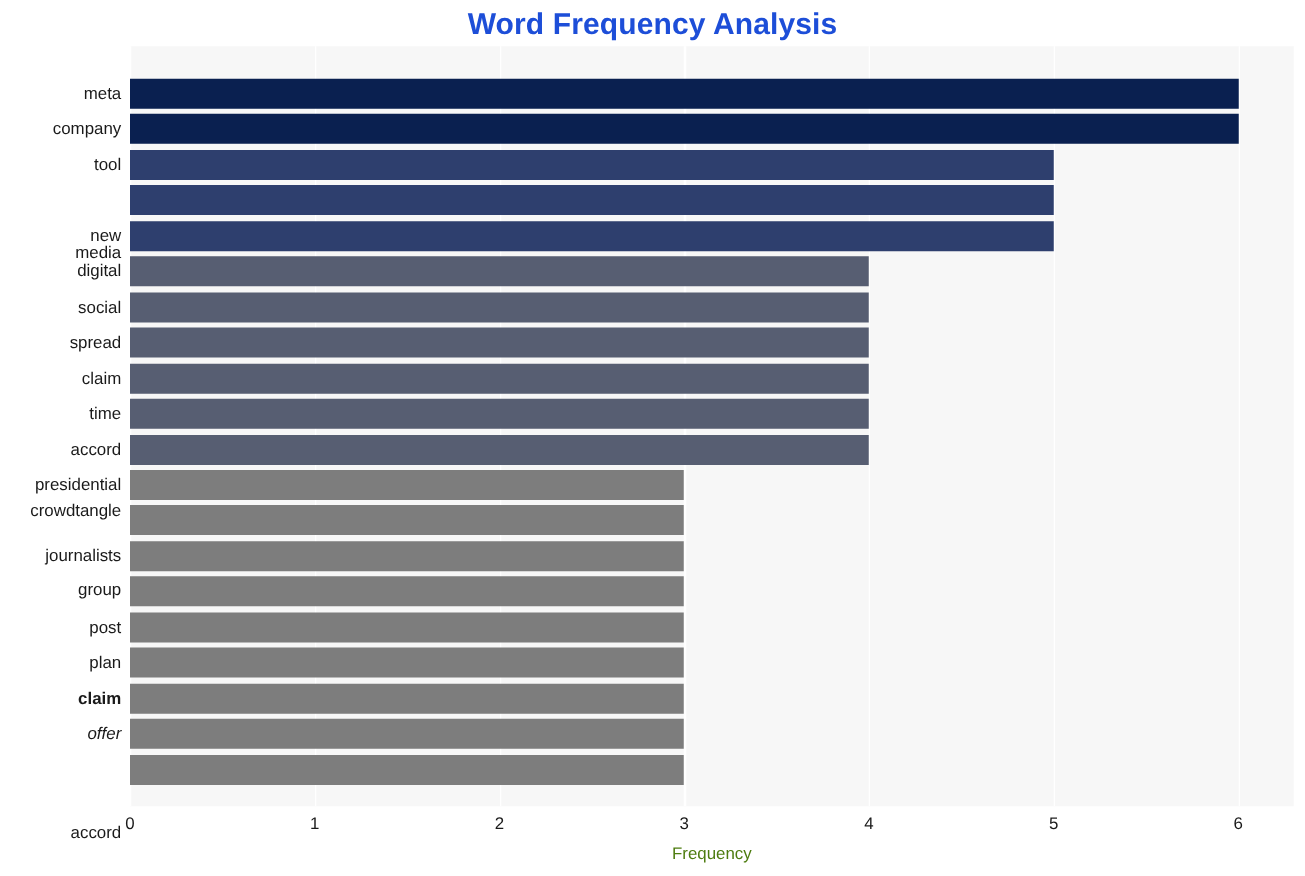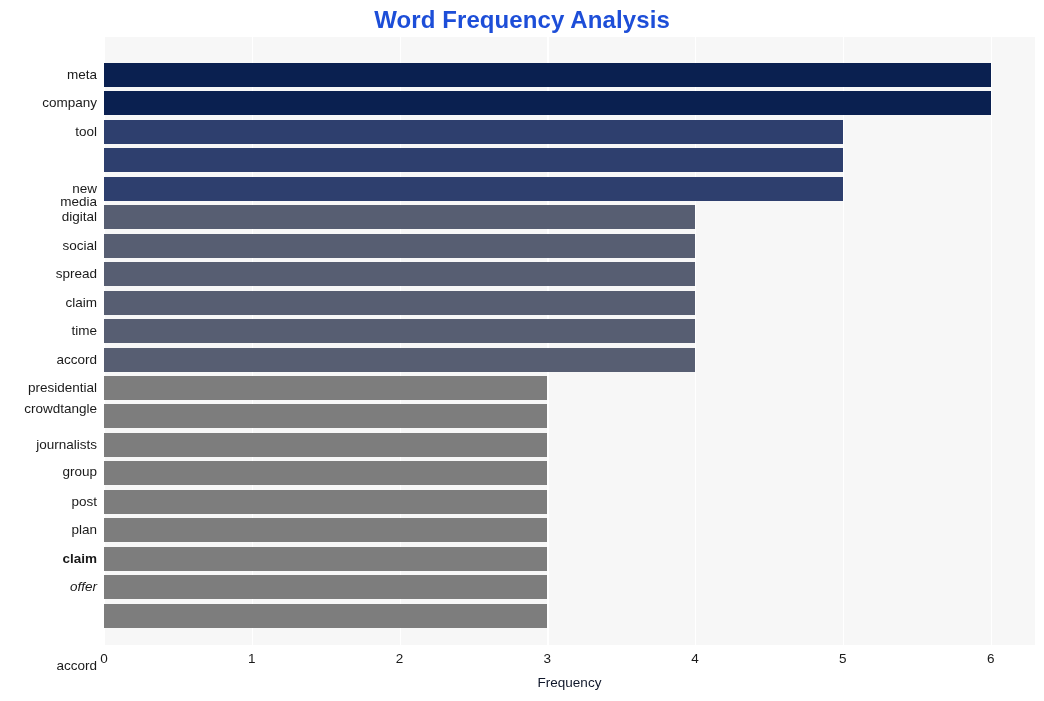--- a/index.html
+++ b/index.html
@@ -90,21 +90,21 @@
     font-size: 13.5px;
     color: #1a1a1a;
   }
   .xaxis-title {
     position: absolute;
     top: 675px;
     left: 104px;
     width: 931px;
     text-align: center;
     font-size: 13.5px;
-    color: #0f172a;
+    color: #4d7c0f;
   }
 </style>
 </head>
 <body>
 
 <div id="figure">
 
   <div class="chart-title">Word Frequency Analysis</div>
 
   <div class="plot-area">

